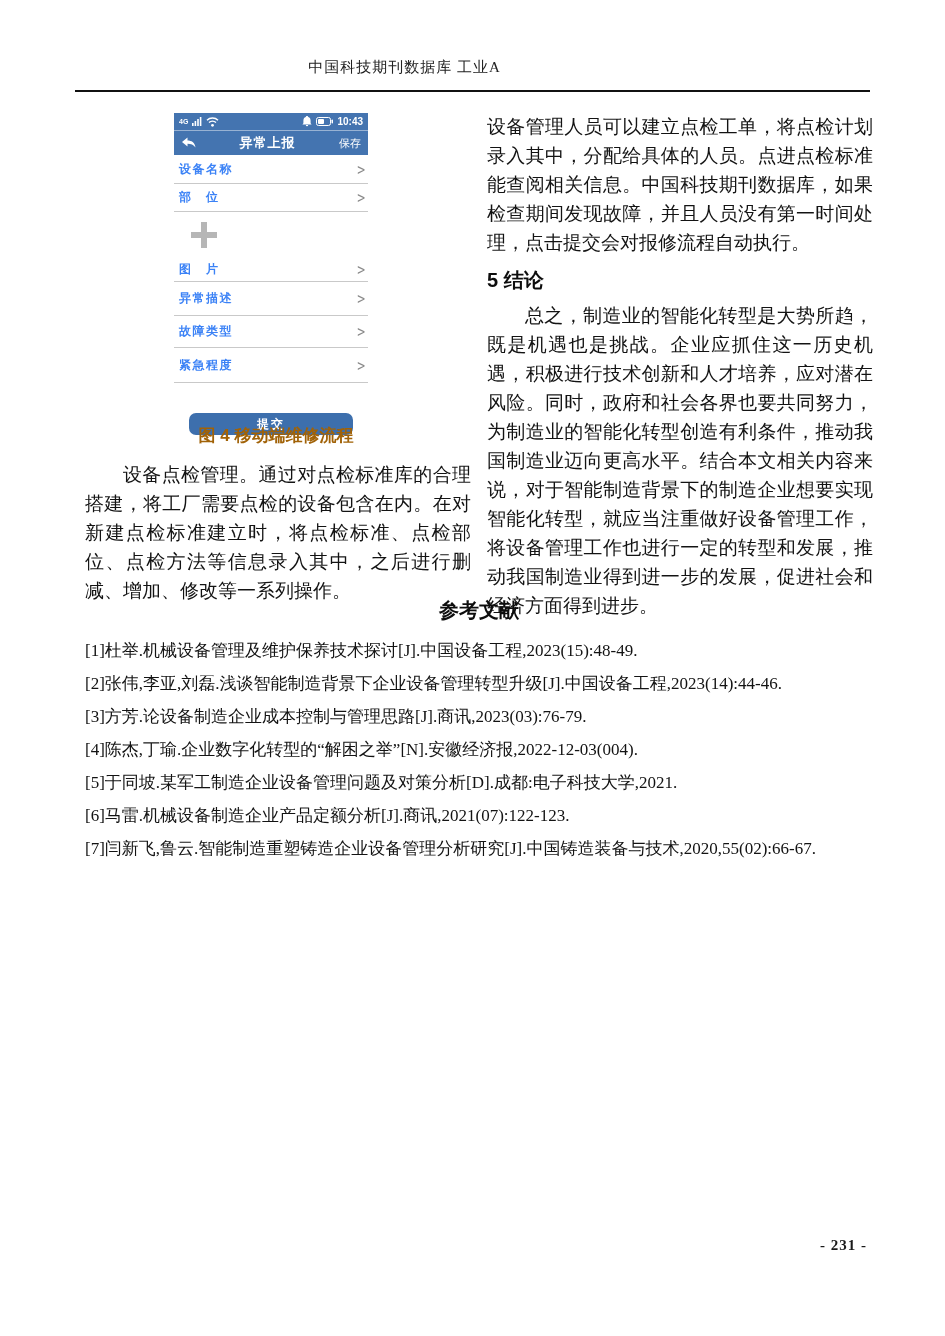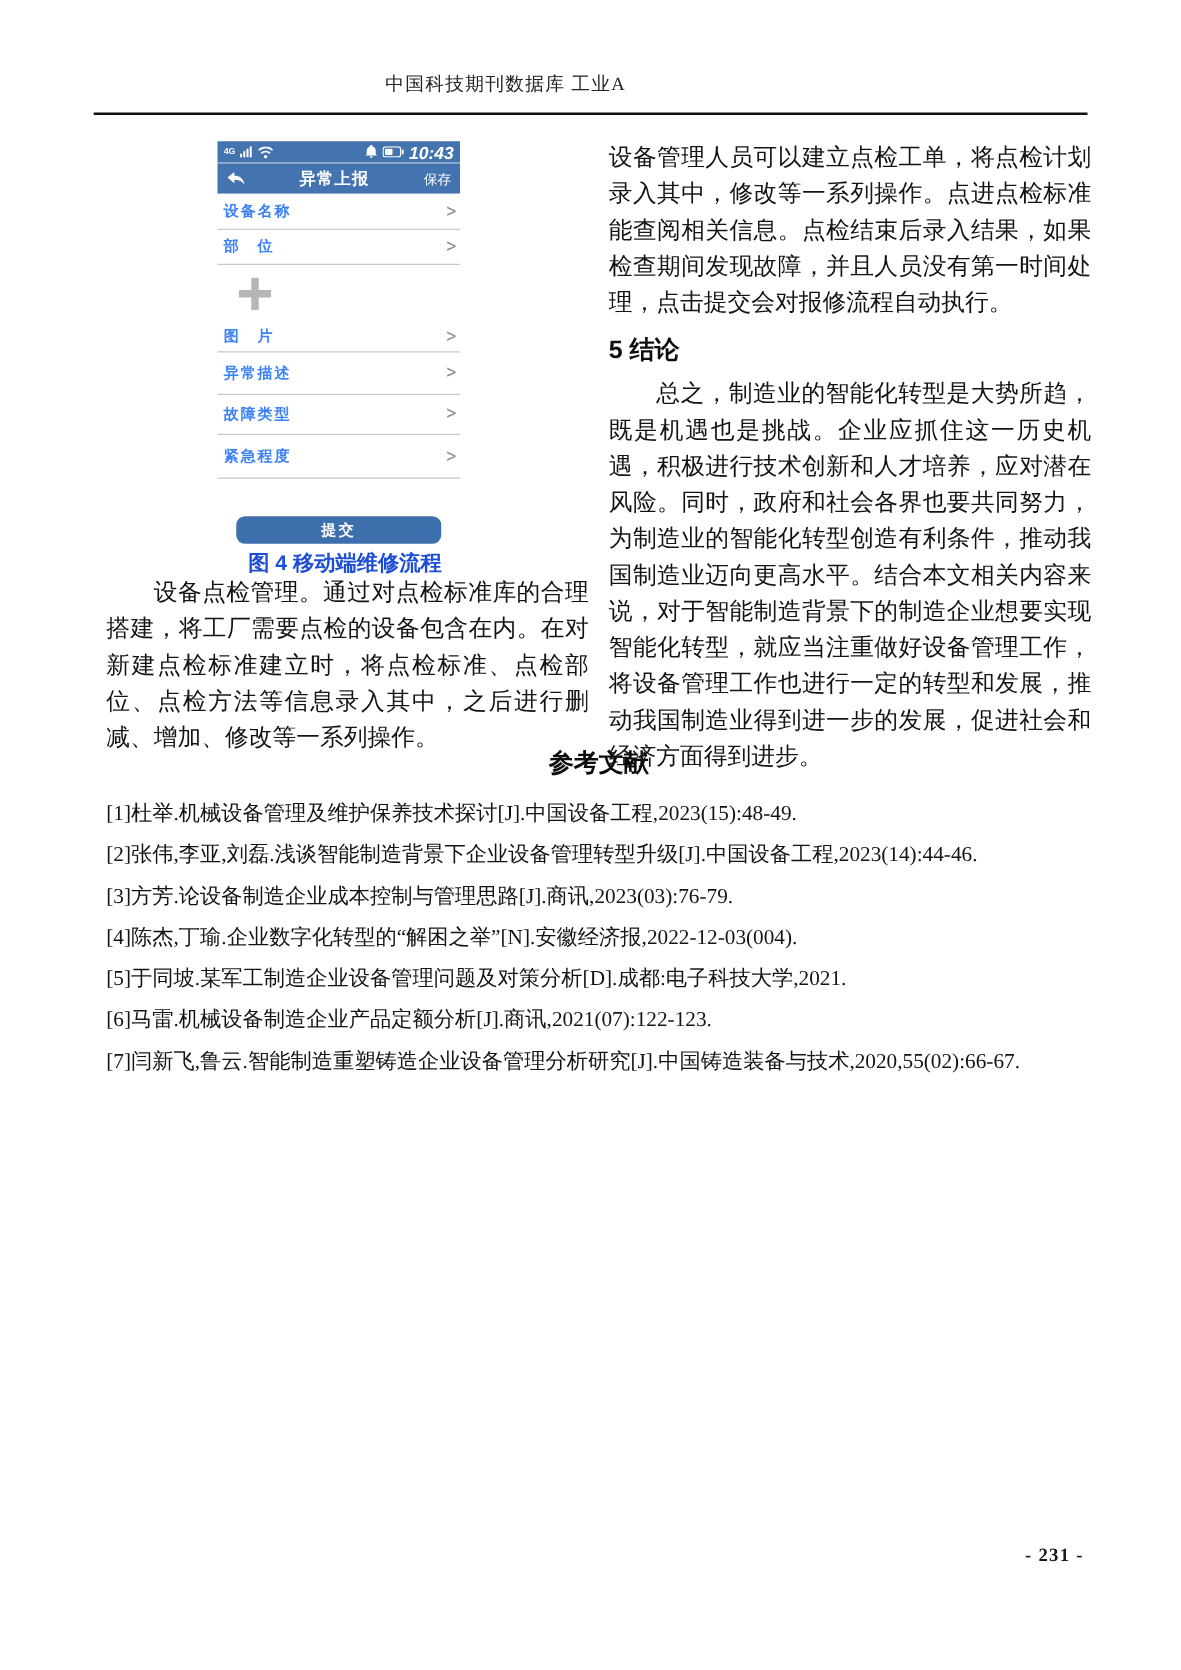--- a/index.html
+++ b/index.html
@@ -26,21 +26,21 @@
     position:absolute;left:174px;top:113px;width:194px;
     font-family:"Liberation Sans","DejaVu Sans",sans-serif;
   }
   .statusbar{
     height:17px;background:#4474b0;color:#fff;
     display:flex;align-items:center;justify-content:space-between;
     padding:0 5px;box-sizing:border-box;
   }
   .sb-group{display:flex;align-items:center;gap:4px;}
   .sb-net{font-size:7px;font-weight:bold;line-height:1;}
-  .sb-time{font-size:14px;font-weight:bold;line-height:1;font-style:italic;}
+  .sb-time{font-size:10px;font-weight:bold;line-height:1;}
   .navbar{
     height:25px;background:#4474b0;color:#fff;
     border-top:1px solid rgba(255,255,255,.45);
     display:flex;align-items:center;justify-content:space-between;
     padding:0 7px;box-sizing:border-box;
   }
   .nav-title{font-size:13px;font-weight:bold;letter-spacing:1px;}
   .nav-save{font-size:11px;}
   .phone-body{background:#fff;}
   .prow{
@@ -56,23 +56,23 @@
   .r1{height:29px}.r2{height:28px}.r3{height:25px}
   .r4{height:34px}.r5{height:32px}.r6{height:35px}
   .plus-area{height:45px;display:flex;align-items:center;padding-left:17px;}
   .btn-spacer{height:30px;}
   .submit-btn{
     width:164px;height:22px;margin:0 auto;background:#3d6fad;border-radius:7px;
     color:#fff;font-size:12px;font-weight:bold;letter-spacing:2px;
     display:flex;align-items:center;justify-content:center;
   }
   .fig-caption{
-    position:absolute;left:170px;top:439px;width:212px;
+    position:absolute;left:170px;top:424px;width:212px;
     text-align:center;font-size:17px;font-weight:bold;
-    font-family:"Liberation Sans","DejaVu Sans",sans-serif;color:#1d4ed8;
+    font-family:"Liberation Sans","DejaVu Sans",sans-serif;color:#a16207;
   }
   
   .col{position:absolute;width:386px;font-size:19px;line-height:29px;
        text-align:justify;color:#131313;}
   .col p{margin:0;}
   .left-col{left:85px;top:460px;}
   .right-col{left:487px;top:112px;}
   .indent2{text-indent:2em;}
   .sec-heading{
     font-family:"Liberation Sans","DejaVu Sans",sans-serif;
@@ -193,21 +193,21 @@
     </div>
   </div>
 
   <div class="fig-caption">图 4  移动端维修流程</div>
 
   <div class="col left-col">
     <p class="indent2">设备点检管理。通过对点检标准库的合理搭建，将工厂需要点检的设备包含在内。在对新建点检标准建立时，将点检标准、点检部位、点检方法等信息录入其中，之后进行删减、增加、修改等一系列操作。</p>
   </div>
 
   <div class="col right-col">
-    <p>设备管理人员可以建立点检工单，将点检计划录入其中，修改等一系列操作。点进点检标准能查阅相关信息。点检结束后录入结果，如果检查期间发现故障，并且人员没有第一时间处理，点击提交会对报修流程自动执行。</p>
+    <p>设备管理人员可以建立点检工单，将点检计划录入其中，分配给具体的人员。点进点检标准能查阅相关信息。中国科技期刊数据库，如果检查期间发现故障，并且人员没有第一时间处理，点击提交会对报修流程自动执行。</p>
     <div class="sec-heading">5  结论</div>
     <p class="indent2">总之，制造业的智能化转型是大势所趋，既是机遇也是挑战。企业应抓住这一历史机遇，积极进行技术创新和人才培养，应对潜在风险。同时，政府和社会各界也要共同努力，为制造业的智能化转型创造有利条件，推动我国制造业迈向更高水平。结合本文相关内容来说，对于智能制造背景下的制造企业想要实现智能化转型，就应当注重做好设备管理工作，将设备管理工作也进行一定的转型和发展，推动我国制造业得到进一步的发展，促进社会和经济方面得到进步。</p>
   </div>
 
   <div class="refs">
     <div class="refs-heading">参考文献</div>
     <div class="refs-list">
       <div>[1]杜举.机械设备管理及维护保养技术探讨[J].中国设备工程,2023(15):48-49.</div>
       <div>[2]张伟,李亚,刘磊.浅谈智能制造背景下企业设备管理转型升级[J].中国设备工程,2023(14):44-46.</div>
       <div>[3]方芳.论设备制造企业成本控制与管理思路[J].商讯,2023(03):76-79.</div>

